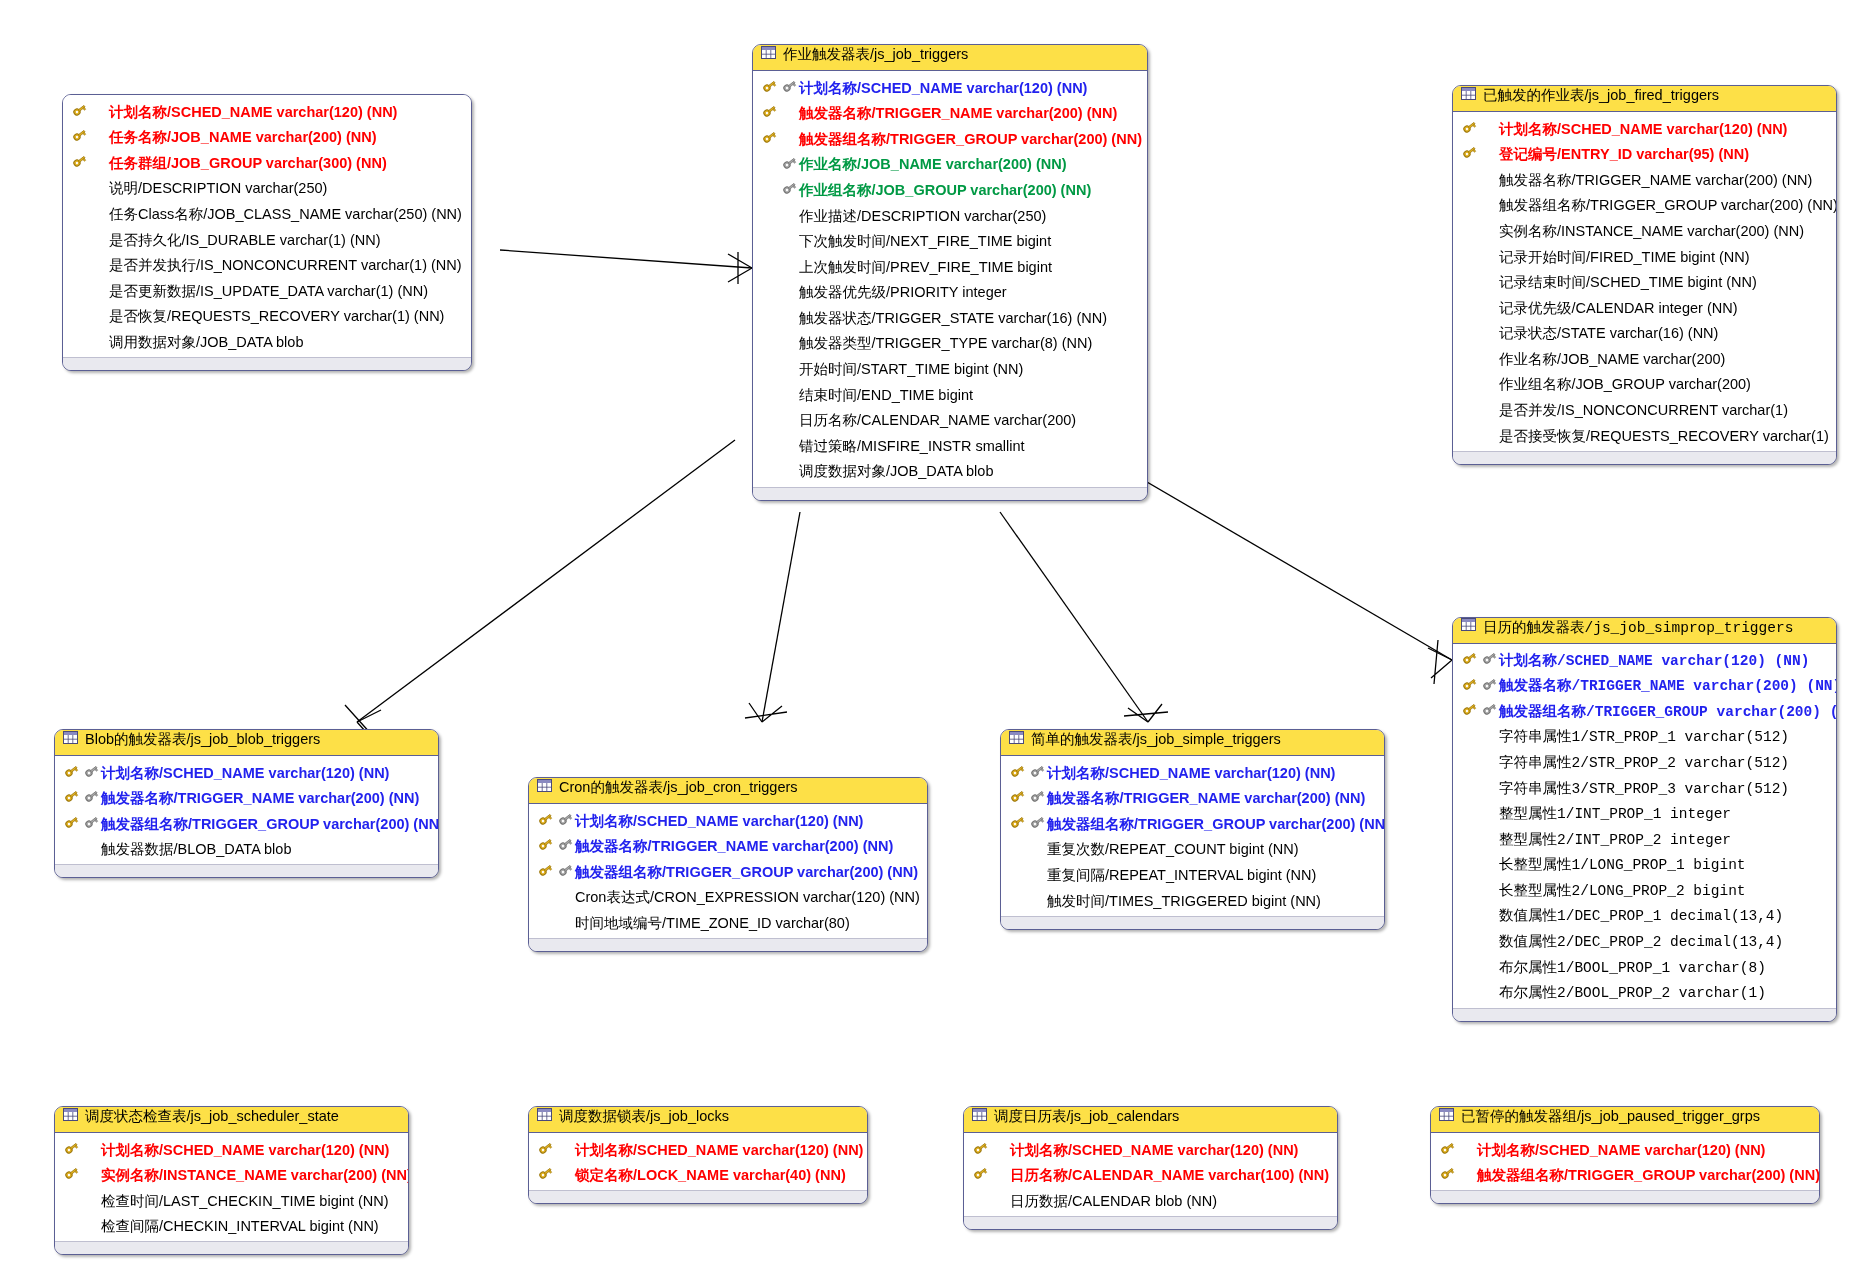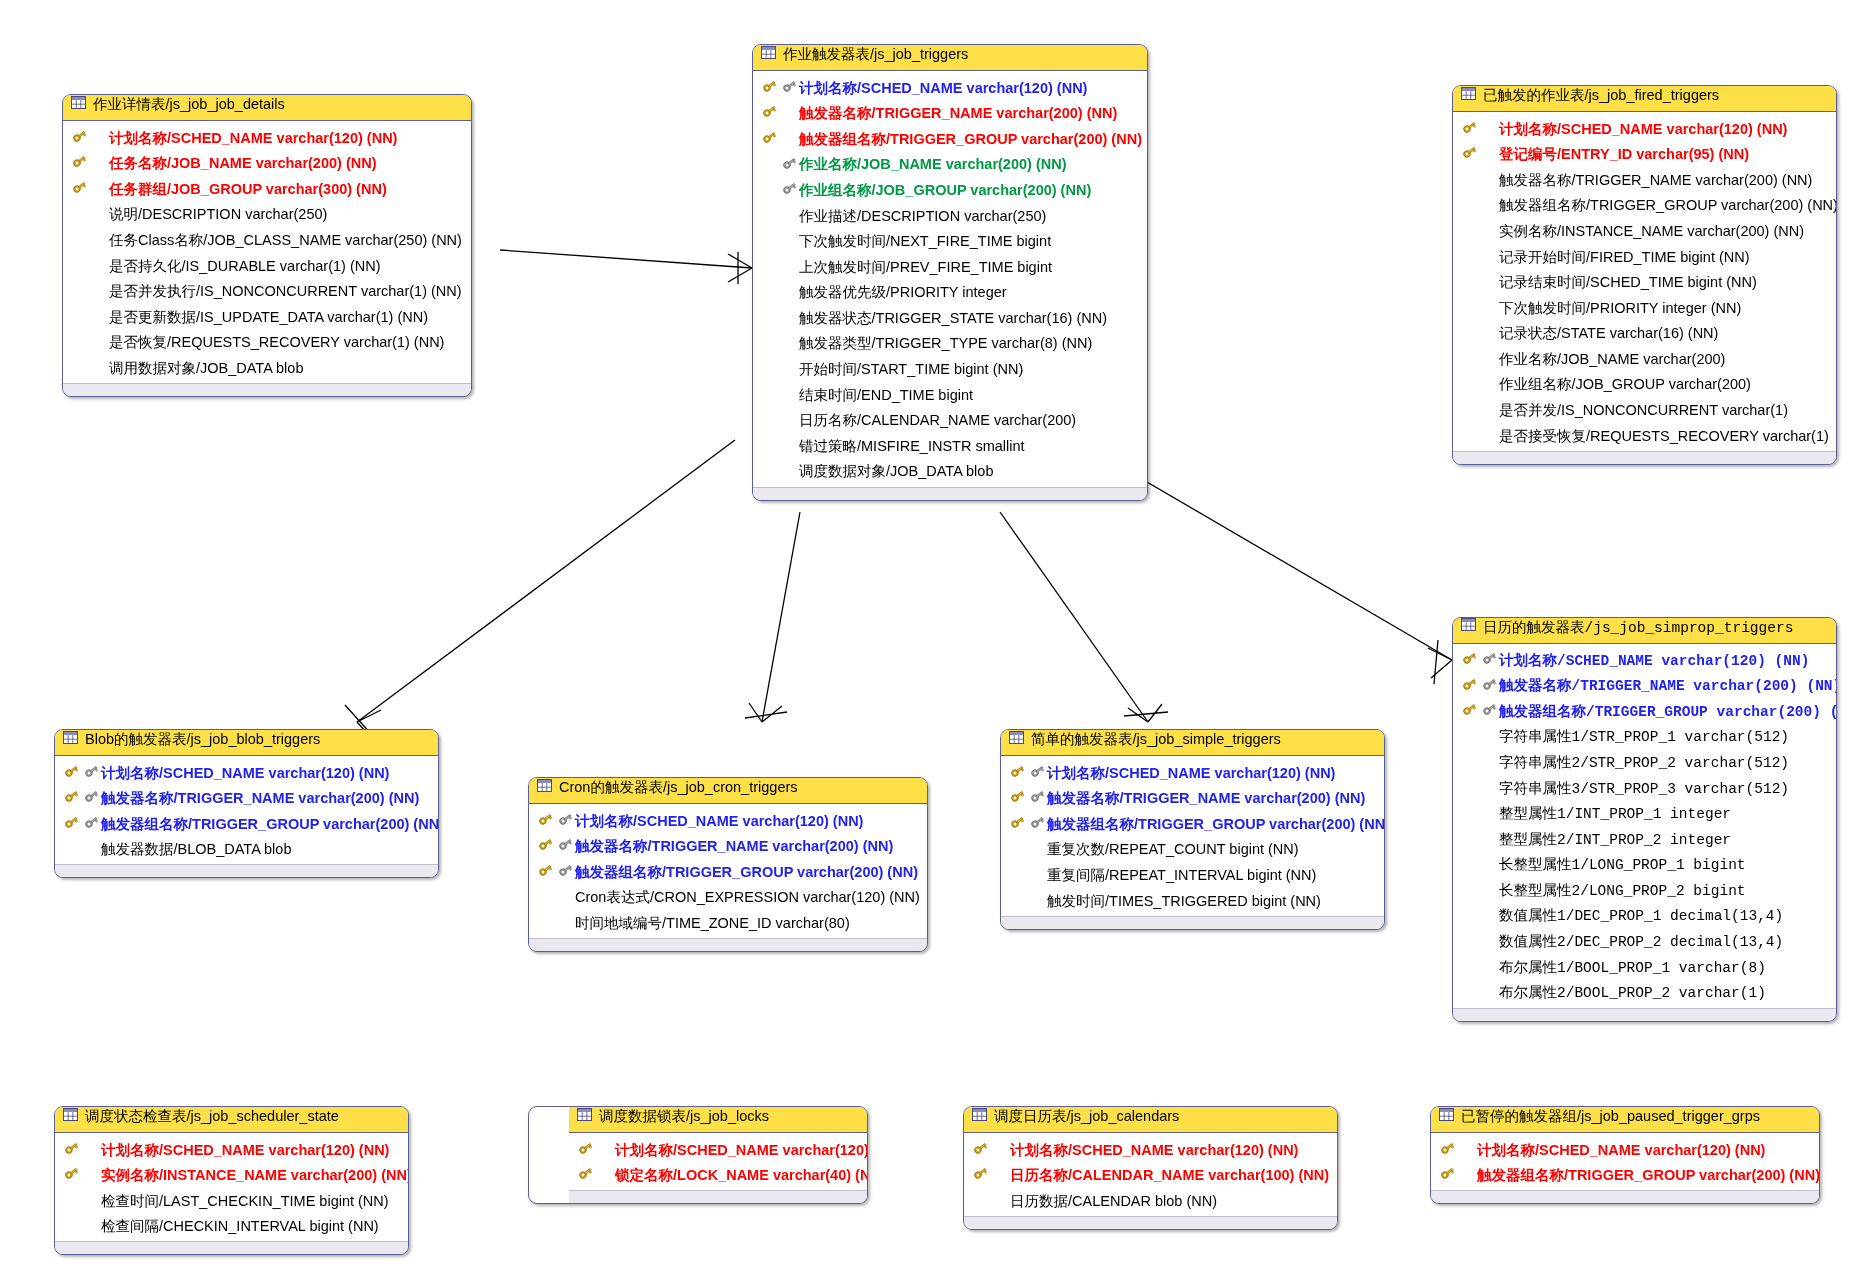--- a/index.html
+++ b/index.html
@@ -69,30 +69,20 @@
       <path d="M 1000 512 L 1148 722"></path>
       <path d="M 1148 722 L 1128 708 M 1148 722 L 1162 704 M 1124 716 L 1168 712"></path>
 
       <path d="M 1075 440 L 1452 660"></path>
       <path d="M 1452 660 L 1428 648 M 1452 660 L 1431 678 M 1438 640 L 1434 684"></path>
     </g>
   </svg>
 
   <div id="entities-layer">
       <div class="entity" style="left: 62px; top: 94px; width: 410px;">
-        <div class="ent-head">
-          <span class="gridslot"><svg width="15" height="13" viewBox="0 0 15 13">
-              <rect x="0.5" y="0.5" width="14" height="12" fill="#ffffff" stroke="#4a4a7a"></rect>
-              <rect x="1" y="1" width="13" height="3" fill="#8a8ac0"></rect>
-              <line x1="5.2" y1="4" x2="5.2" y2="12.5" stroke="#4a4a7a" stroke-width="0.8"></line>
-              <line x1="9.8" y1="4" x2="9.8" y2="12.5" stroke="#4a4a7a" stroke-width="0.8"></line>
-              <line x1="1" y1="8.2" x2="14" y2="8.2" stroke="#4a4a7a" stroke-width="0.8"></line>
-            </svg></span>
-          <span class="ent-title">作业详情表/js_job_job_details</span>
-        </div>
         <div class="ent-body">
           <div class="row">
             <span class="keyslot">
               <span><svg width="15" height="14" viewBox="0 0 15 14">
                   <g transform="rotate(-38 7.5 7)">
                     <circle cx="4.3" cy="7" r="3.1" fill="#e0b020" stroke="#9a7408" stroke-width="1"></circle>
                     <circle cx="4.3" cy="7" r="1.15" fill="#ffffff"></circle>
                     <rect x="6.6" y="6.1" width="7.2" height="1.9" fill="#e0b020" stroke="#9a7408" stroke-width="0.7"></rect>
                     <rect x="11.2" y="7.9" width="1.6" height="2.3" fill="#e0b020" stroke="#9a7408" stroke-width="0.6"></rect>
                   </g>
@@ -377,21 +367,21 @@
             <span class="coltext c-black">记录开始时间/FIRED_TIME bigint (NN)</span>
           </div>
           <div class="row">
             <span class="keyslot"></span>
             <span class="keyslot"></span>
             <span class="coltext c-black">记录结束时间/SCHED_TIME bigint (NN)</span>
           </div>
           <div class="row">
             <span class="keyslot"></span>
             <span class="keyslot"></span>
-            <span class="coltext c-black">下次触发时间/PRIORITY integer (NN)</span>
+            <span class="coltext c-black">记录优先级/CALENDAR integer (NN)</span>
           </div>
           <div class="row">
             <span class="keyslot"></span>
             <span class="keyslot"></span>
             <span class="coltext c-black">记录状态/STATE varchar(16) (NN)</span>
           </div>
           <div class="row">
             <span class="keyslot"></span>
             <span class="keyslot"></span>
             <span class="coltext c-black">作业名称/JOB_NAME varchar(200)</span>
@@ -881,21 +871,21 @@
             <span class="coltext c-black">检查时间/LAST_CHECKIN_TIME bigint (NN)</span>
           </div>
           <div class="row">
             <span class="keyslot"></span>
             <span class="keyslot"></span>
             <span class="coltext c-black">检查间隔/CHECKIN_INTERVAL bigint (NN)</span>
           </div>
         </div>
         <div class="ent-foot"></div>
       </div>
-      <div class="entity" style="left: 528px; top: 1106px; width: 340px; padding-left: 40px;">
+      <div class="entity" style="left: 528px; top: 1106px; width: 340px;">
         <div class="ent-head">
           <span class="gridslot"><svg width="15" height="13" viewBox="0 0 15 13">
               <rect x="0.5" y="0.5" width="14" height="12" fill="#ffffff" stroke="#4a4a7a"></rect>
               <rect x="1" y="1" width="13" height="3" fill="#8a8ac0"></rect>
               <line x1="5.2" y1="4" x2="5.2" y2="12.5" stroke="#4a4a7a" stroke-width="0.8"></line>
               <line x1="9.8" y1="4" x2="9.8" y2="12.5" stroke="#4a4a7a" stroke-width="0.8"></line>
               <line x1="1" y1="8.2" x2="14" y2="8.2" stroke="#4a4a7a" stroke-width="0.8"></line>
             </svg></span>
           <span class="ent-title">调度数据锁表/js_job_locks</span>
         </div>

